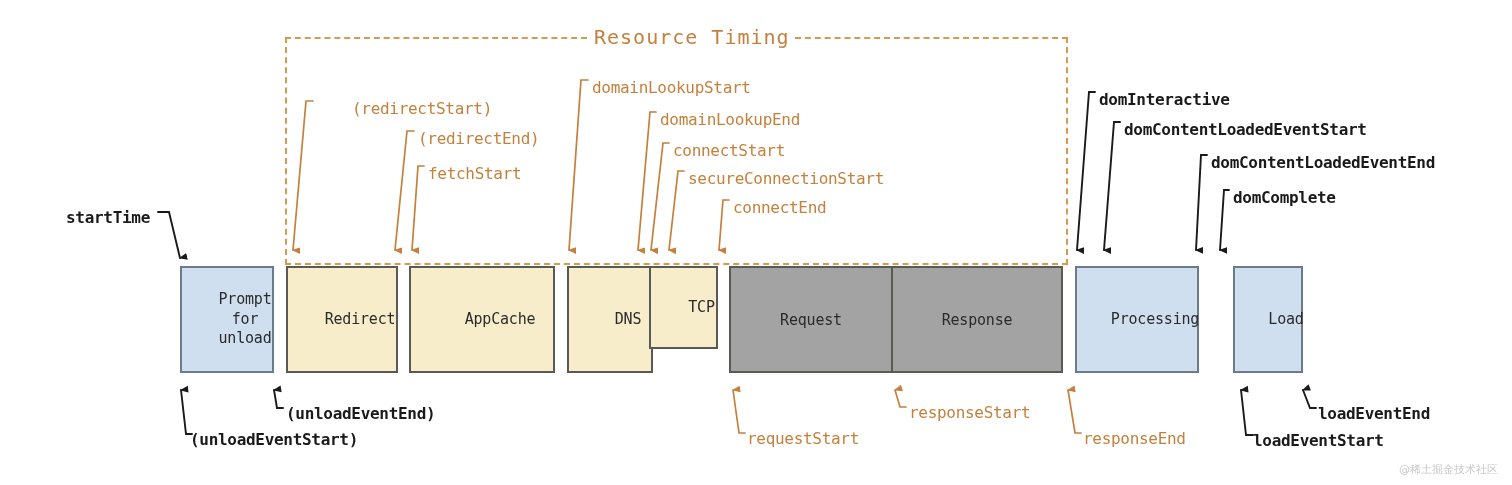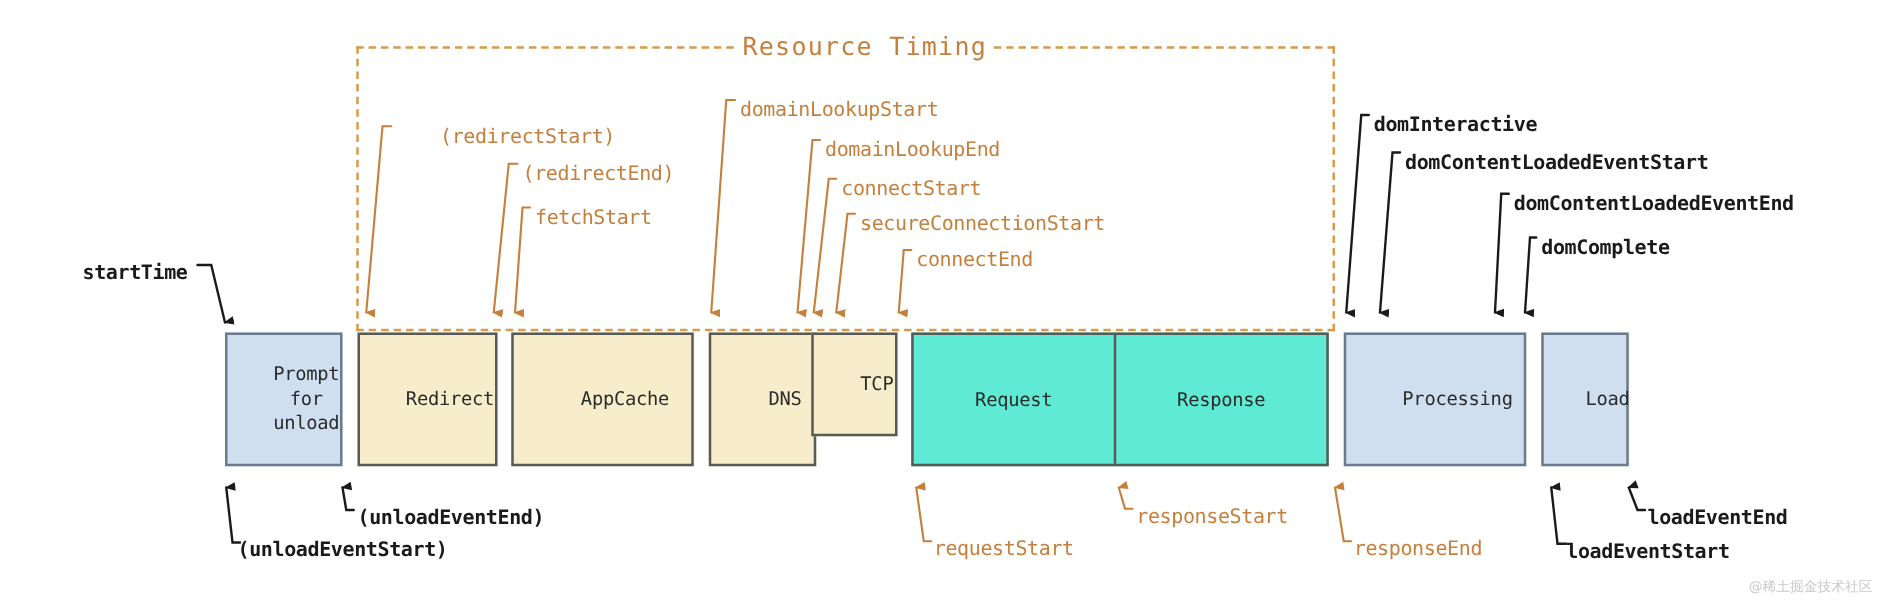--- a/index.html
+++ b/index.html
@@ -26,21 +26,21 @@
     letter-spacing:-0.2px;
     padding-left:36px;
   }
   .box.blue{background:#cfdff0;border-color:#6b7b8c;}
   .box.cream{background:#f7edcb;border-color:#5a5a55;}
   .box .inner{padding:0 4px;white-space:pre-line;}
 
   
   .reqres{
     position:absolute;box-sizing:border-box;
-    border:2px solid #5a5a55;background:#5eead4;
+    border:2px solid #5a5a55;background:#a3a3a3;
     display:flex;
   }
   .reqres > div{
     flex:1 1 auto;
     display:flex;align-items:center;justify-content:center;
     font-family:"DejaVu Sans Mono","Liberation Mono",monospace;
     font-size:15px;color:#2b2b2b;letter-spacing:-0.2px;
   }
   .reqres > div.divline{border-left:2px solid #5a5a55;}
 
@@ -113,21 +113,21 @@
 
   <div class="reqres" style="left:729px;top:266px;width:334px;height:107px;">
     <div style="flex:0 0 160px;">
       <span>Request</span>
     </div>
     <div class="divline" style="flex:1 1 auto;align-items:center;">
       <span>Response</span>
     </div>
   </div>
 
-  <div class="box blue" style="left:1075px;top:266px;width:146px;height:107px;">
+  <div class="box blue" style="left:1075px;top:266px;width:124px;height:107px;">
     <span class="inner">Processing</span>
   </div>
 
   <div class="box blue" style="left:1233px;top:266px;width:70px;height:107px;">
     <span class="inner">Load</span>
   </div>
 
   <svg id="wires" viewBox="0 0 1512 485" width="1512" height="485">
     <defs>
       <marker id="arrO" markerWidth="9" markerHeight="9" refX="4" refY="7.2" orient="auto" markerUnits="userSpaceOnUse">

